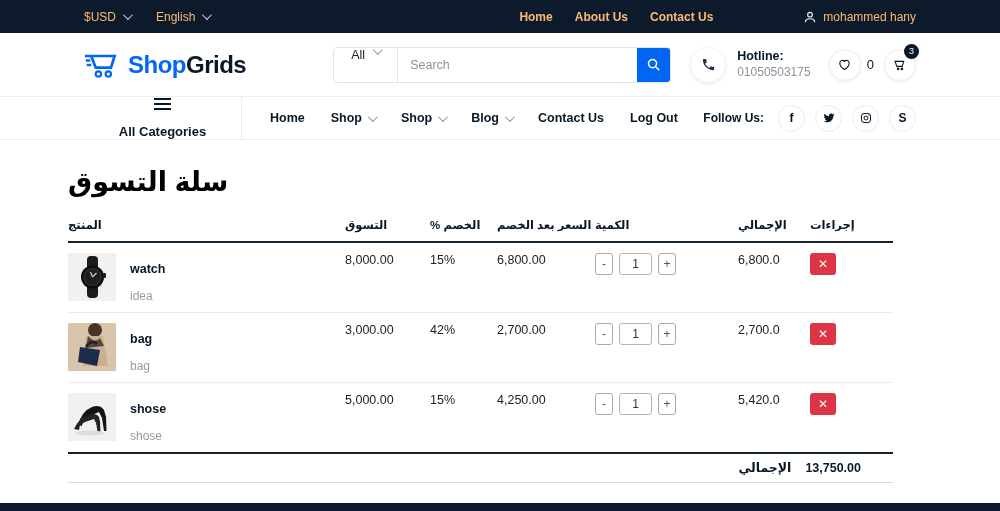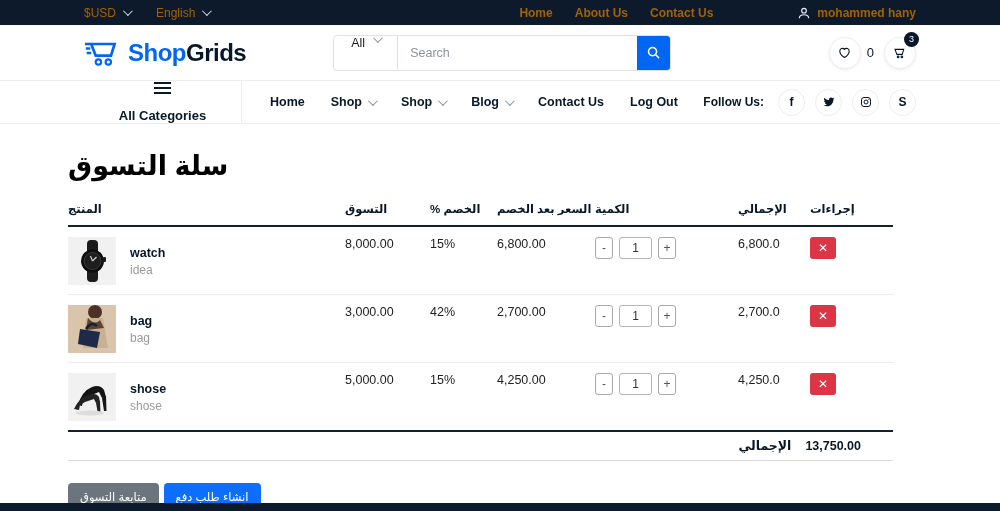--- a/index.html
+++ b/index.html
@@ -1,32 +1,32 @@
 <!DOCTYPE html>
 <html><head>
 <meta charset="utf-8">
 <style>
   * { margin:0; padding:0; box-sizing:border-box; }
   html,body { width:1000px; height:511px; overflow:hidden; background:#fff;
     font-family:"Liberation Sans","DejaVu Sans",sans-serif; color:#081828; }
 
   
-  .topbar { height:25px; background:#0c1a2b; display:flex; align-items:center;
-    color:#a16207; font-size:12px; }
+  .topbar { height:33px; background:#0c1a2b; display:flex; align-items:center;
+    color:#fdba74; font-size:12px; }
   .topbar-inner { width:832px; margin:0 auto; display:flex; align-items:center; }
   .tb-left { display:flex; gap:26px; }
   .tb-item { display:flex; align-items:center; gap:7px; cursor:pointer; font-weight:500; }
   .tb-center { display:flex; gap:22px; margin-left:310px; font-weight:600; }
-  .tb-right { margin-left:auto; display:flex; align-items:center; gap:6px; font-weight:700; }
+  .tb-right { margin-left:auto; display:flex; align-items:center; gap:6px; font-weight:400; }
   .chev { width:7px; height:7px; border-right:1.5px solid #cfd6dd; border-bottom:1.5px solid #cfd6dd;
     transform:rotate(45deg) translateY(-2px); display:inline-block; }
   .chev.dark { border-color:#8a93a0; }
 
   
-  .header { height:56px; background:#fff; border-bottom:1px solid #ededed;
+  .header { height:64px; background:#fff; border-bottom:1px solid #ededed;
     display:flex; align-items:center; }
   .header-inner { width:832px; margin:0 auto; display:flex; align-items:center; }
   .logo { display:flex; align-items:center; gap:8px; font-size:24px; font-weight:800; letter-spacing:-.5px; }
   .logo .blue { color:#0167f3; } .logo .dark { color:#081828; }
   .search { display:flex; height:36px; border:1px solid #e2e2e2; border-radius:4px;
     overflow:hidden; margin-left:87px; }
   .search-cat { width:64px; display:flex; align-items:flex-start; justify-content:center; gap:8px;
     font-size:12.5px; border-right:1px solid #e2e2e2; cursor:pointer; color:#222; }
   .search-input { width:239px; border:none; outline:none; padding:0 12px; font-size:12.5px;
     font-family:inherit; color:#333; }
@@ -68,21 +68,21 @@
   table.cart { width:825px; border-collapse:collapse; table-layout:fixed; }
   col.c-prod{width:277px} col.c-price{width:85px} col.c-disc{width:67px}
   col.c-after{width:98px} col.c-qty{width:117px} col.c-total{width:98px} col.c-act{width:83px}
   th { text-align:left; font-size:11.5px; font-weight:700; color:#081828;
     padding:0 0 9px 0; border-bottom:2px solid #14212f; }
   td { vertical-align:top; padding:10px 0 9px 0; border-bottom:1px solid #ececec; font-size:12.5px; color:#222; }
   tr.last td { border-bottom:2px solid #14212f; }
   .prod-cell { display:flex; gap:14px; align-items:flex-start; }
   .thumb { width:48px; height:48px; flex:0 0 48px; }
   .prod-name { font-size:12.5px; font-weight:700; color:#081828; margin-top:9px; }
-  .prod-cat { font-size:12px; color:#9a9a9a; margin-top:3px; }
+  .prod-cat { font-size:12px; color:#9a9a9a; margin-top:13px; }
   .qty { display:inline-flex; align-items:center; gap:6px; }
   .qty-btn { width:18px; height:22px; border:1px solid #a9a9a9; border-radius:3px; background:#fff;
     color:#555; font-size:12px; line-height:1; cursor:pointer; }
   .qty-input { width:33px; height:22px; border:1px solid #b5b5b5; border-radius:3px;
     text-align:center; font-size:12px; color:#333; font-family:inherit; }
   .del-btn { width:26px; height:22px; background:#dc3545; border:none; border-radius:3px;
     color:#fff; font-size:12px; line-height:1; cursor:pointer; }
   .total-row { width:825px; display:flex; justify-content:flex-end; align-items:center;
     gap:14px; padding:6px 32px 7px 0; border-bottom:1px solid #dcdcdc;
     font-size:12.5px; font-weight:700; color:#081828; }
@@ -150,20 +150,31 @@
       <button class="search-btn">
         <span>
           <svg width="15" height="15" viewBox="0 0 24 24" fill="none" stroke="#fff" stroke-width="2.4">
             <circle cx="10.5" cy="10.5" r="6.5"></circle>
               <path d="M15.5 15.5L21 21"></path>
           </svg>
         </span>
       </button>
     </div>
 
+    <div class="hotline">
+      <div class="icon-circle">
+        <svg width="15" height="15" viewBox="0 0 24 24" fill="#23304a">
+          <path d="M6.6 10.8c1.4 2.8 3.8 5.1 6.6 6.6l2.2-2.2c.3-.3.7-.4 1-.2 1.1.4 2.3.6 3.6.6.6 0 1 .4 1 1V20c0 .6-.4 1-1 1C10.6 21 3 13.4 3 4c0-.6.4-1 1-1h3.5c.6 0 1 .4 1 1 0 1.2.2 2.4.6 3.6.1.3 0 .7-.2 1l-2.3 2.2z"></path>
+        </svg>
+      </div>
+      <div class="hotline-txt">
+        <div class="hotline-label">Hotline:</div>
+        <div class="hotline-number">01050503175</div>
+      </div>
+    </div>
 
     <div class="header-actions">
       <div class="action-circle">
         <span>
           <svg width="15" height="15" viewBox="0 0 24 24" fill="none" stroke="#081828" stroke-width="1.8">
             <path d="M12 20s-7.5-5-7.5-10.2A4.2 4.2 0 0 1 12 7a4.2 4.2 0 0 1 7.5 2.8C19.5 15 12 20 12 20z"></path>
           </svg>
         </span>
       </div>
       <span class="wish-count">0</span>
@@ -343,21 +354,21 @@
         <td>5,000.00</td>
         <td>15%</td>
         <td>4,250.00</td>
         <td>
           <span class="qty">
             <button class="qty-btn">-</button>
             <input class="qty-input" value="1" style="">
             <button class="qty-btn">+</button>
           </span>
         </td>
-        <td style="padding-left:26px">4,250.0</td>
+        <td style="padding-left:26px">5,420.0</td>
         <td><button class="del-btn"><span>✕</span></button></td>
       </tr>
     </tbody>
   </table>
 
   <div class="total-row">
     <span>الإجمالي</span>
     <span>13,750.00</span>
   </div>
 

